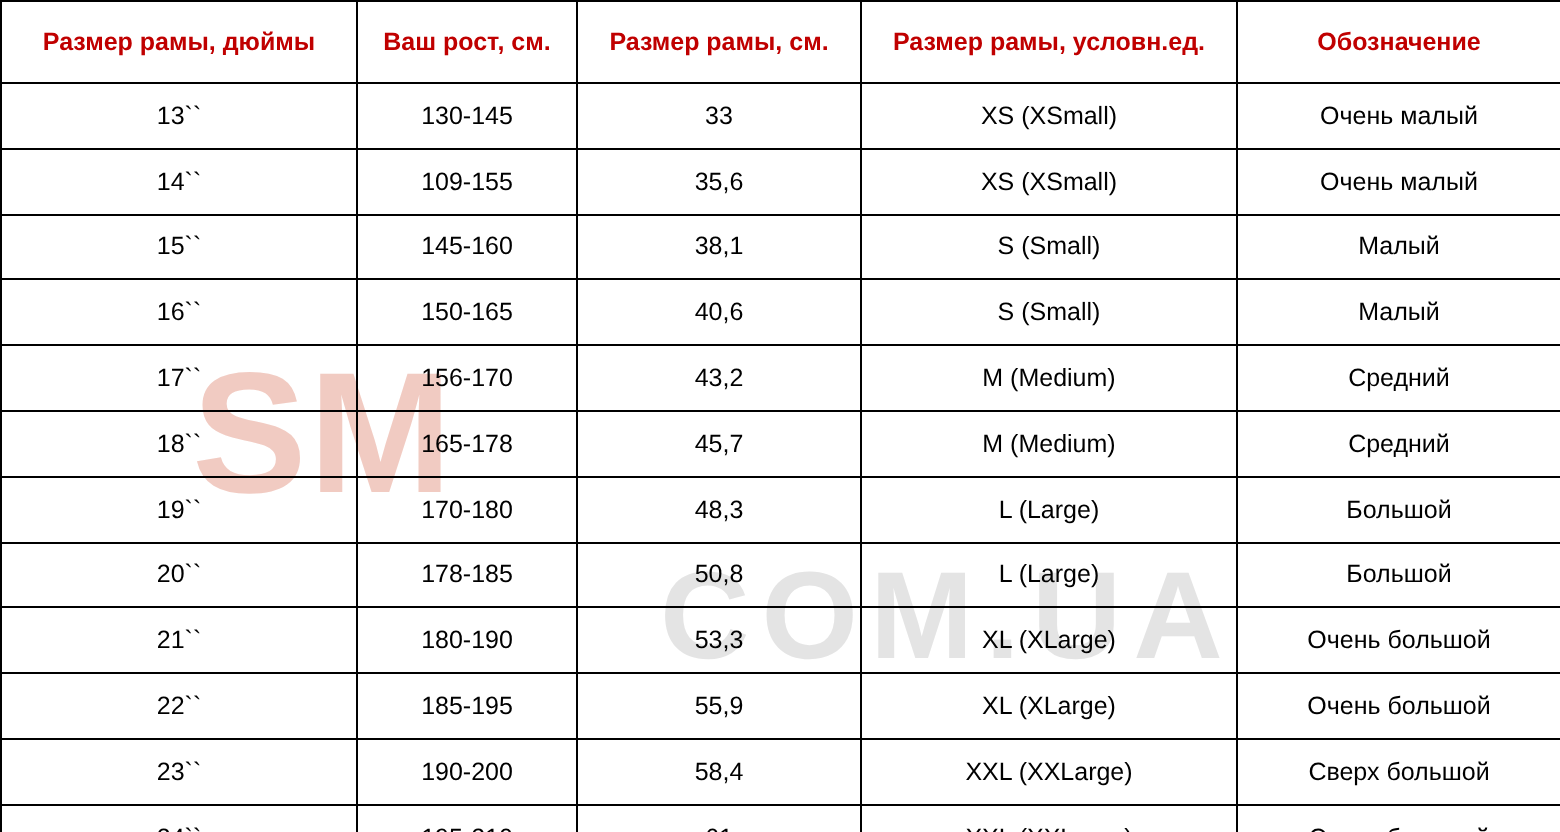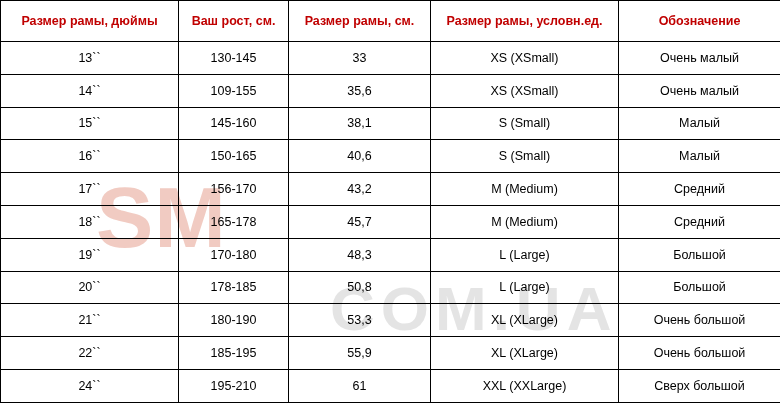--- a/index.html
+++ b/index.html
@@ -197,20 +197,27 @@
         <td class="c4">Очень большой</td>
       </tr>
       <tr>
         <td class="c0">22``</td>
         <td class="c1">185-195</td>
         <td class="c2">55,9</td>
         <td class="c3">XL (XLarge)</td>
         <td class="c4">Очень большой</td>
       </tr>
       <tr>
+        <td class="c0">23``</td>
+        <td class="c1">190-200</td>
+        <td class="c2">58,4</td>
+        <td class="c3">XXL (XXLarge)</td>
+        <td class="c4">Сверх большой</td>
+      </tr>
+      <tr>
         <td class="c0">24``</td>
         <td class="c1">195-210</td>
         <td class="c2">61</td>
         <td class="c3">XXL (XXLarge)</td>
         <td class="c4">Сверх большой</td>
       </tr>
     </tbody>
   </table>
 
 </div>

